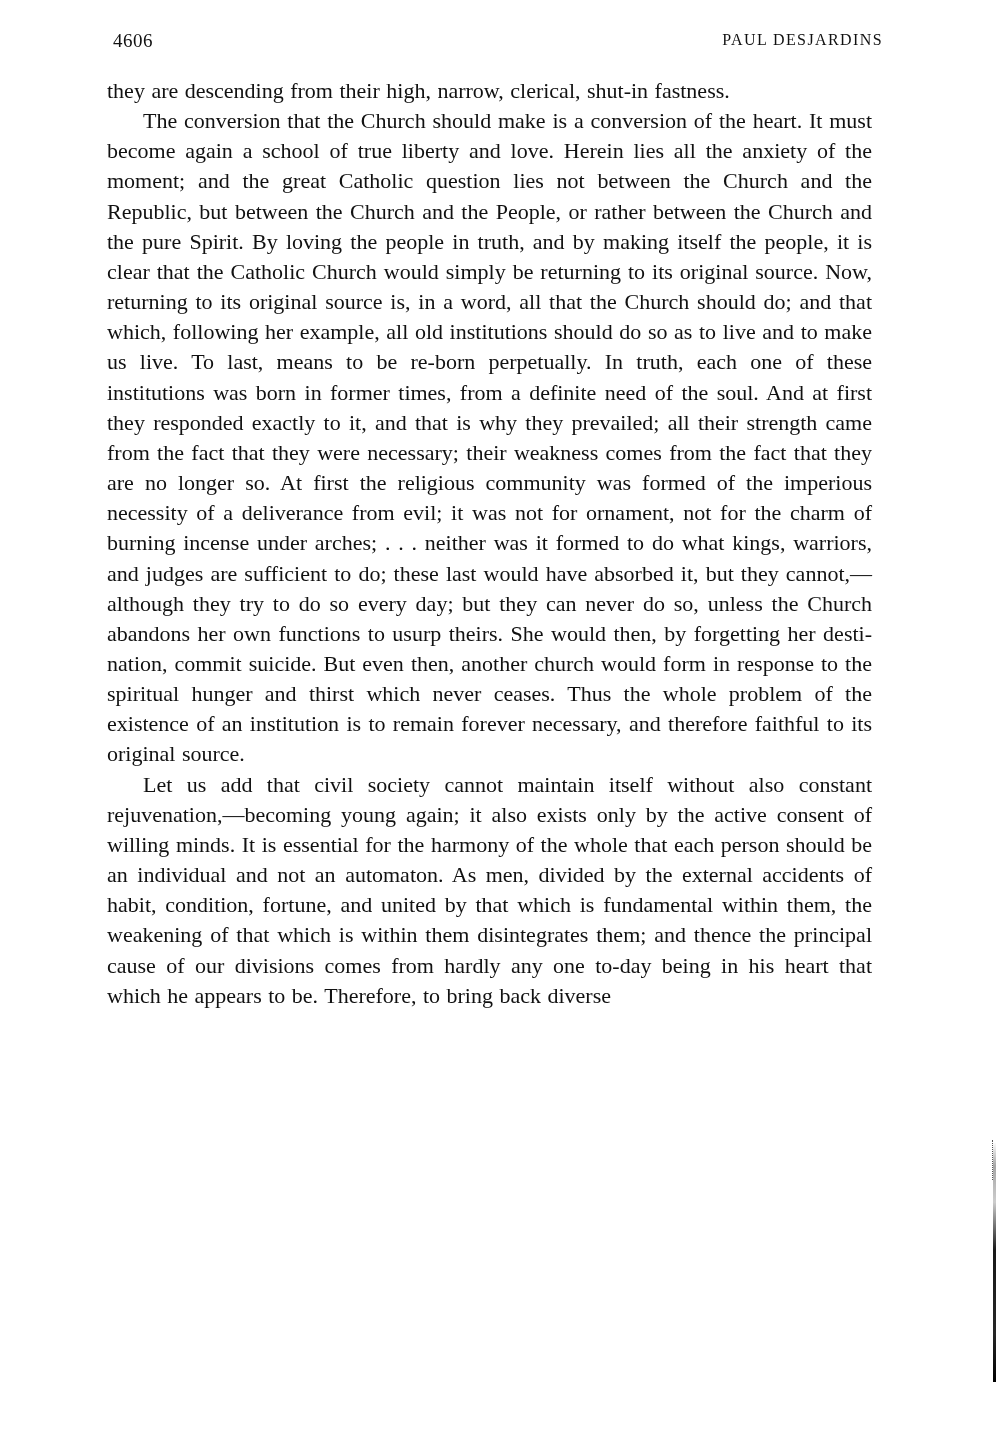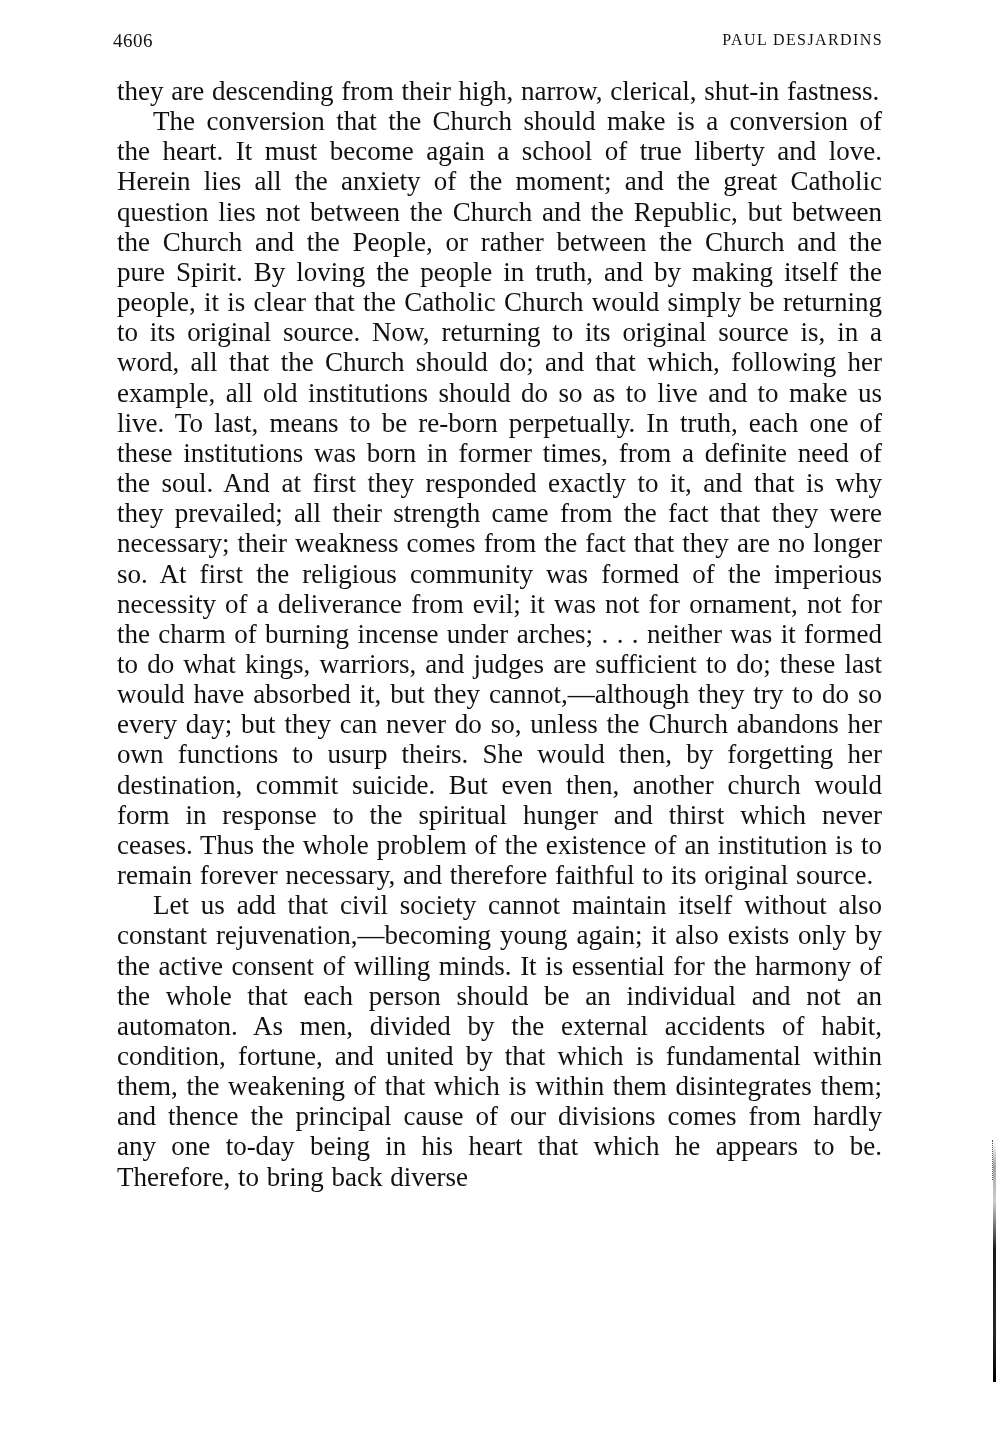--- a/index.html
+++ b/index.html
@@ -35,23 +35,23 @@
       right: 0;
       top: 1px;
       text-align: right;
       font-size: 16px;
       letter-spacing: 1.4px;
       padding-left: 10px;
     }
     .body-text {
       position: absolute;
       top: 76px;
-      left: 117px;
+      left: 107px;
       width: 765px;
-      font-size: 27px;
+      font-size: 22px;
       line-height: 30.15px;
       text-align: justify;
       word-spacing: 1px;
       font-family: Liberation Serif, serif;
     }
     .body-text p {
       margin: 0;
       text-align-last: auto;
     }
     .para-indent {

